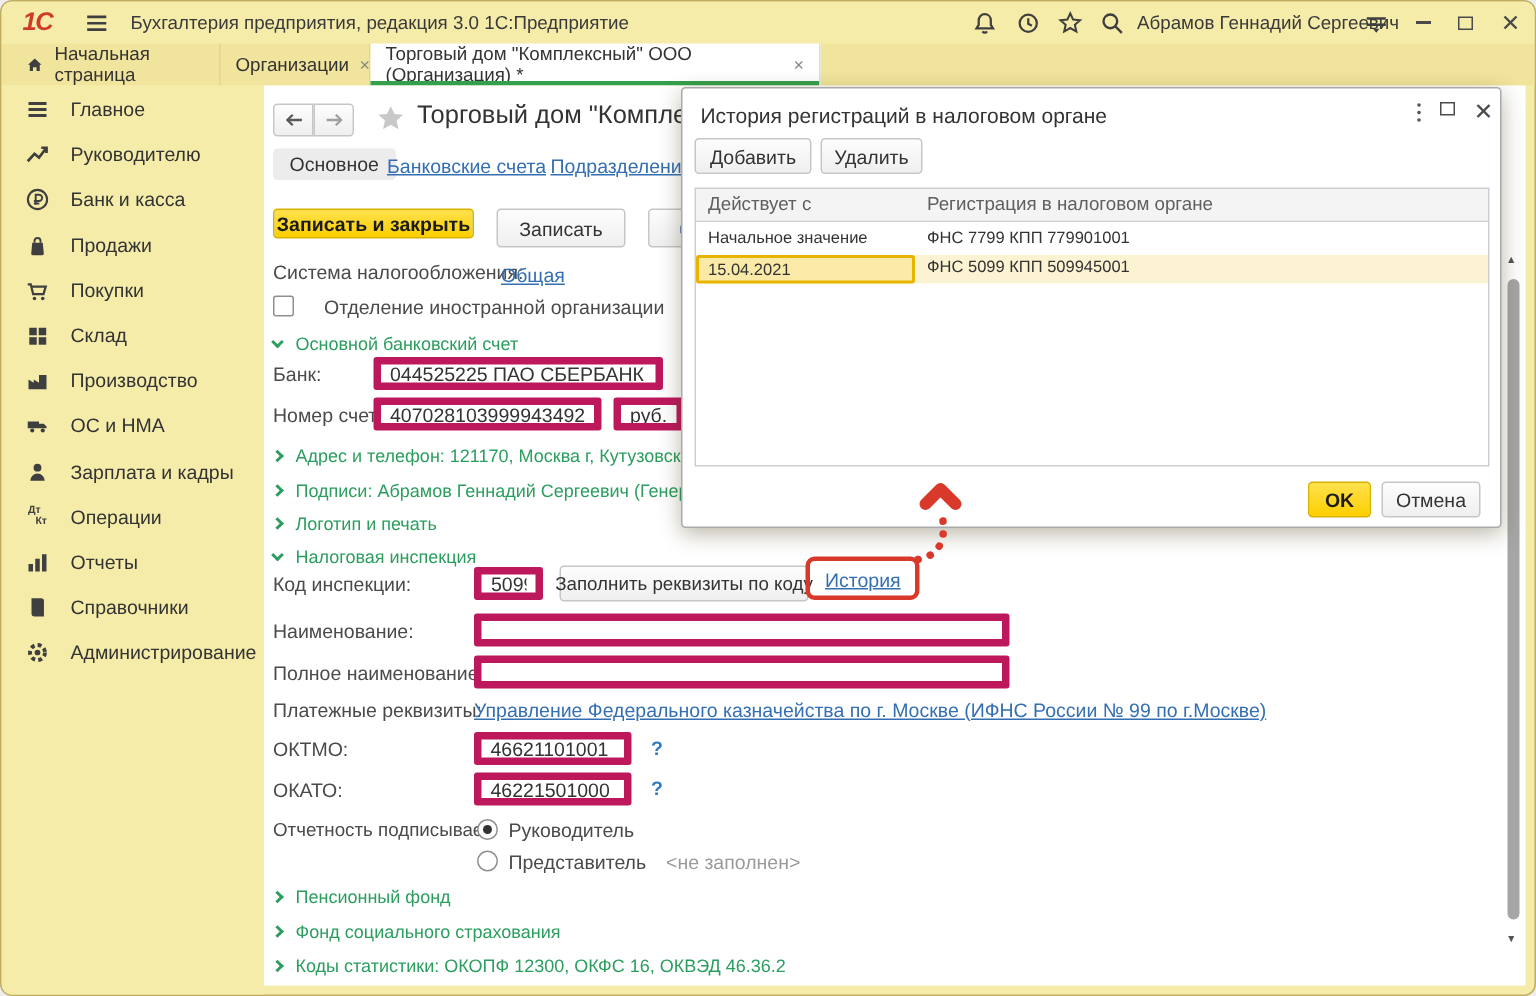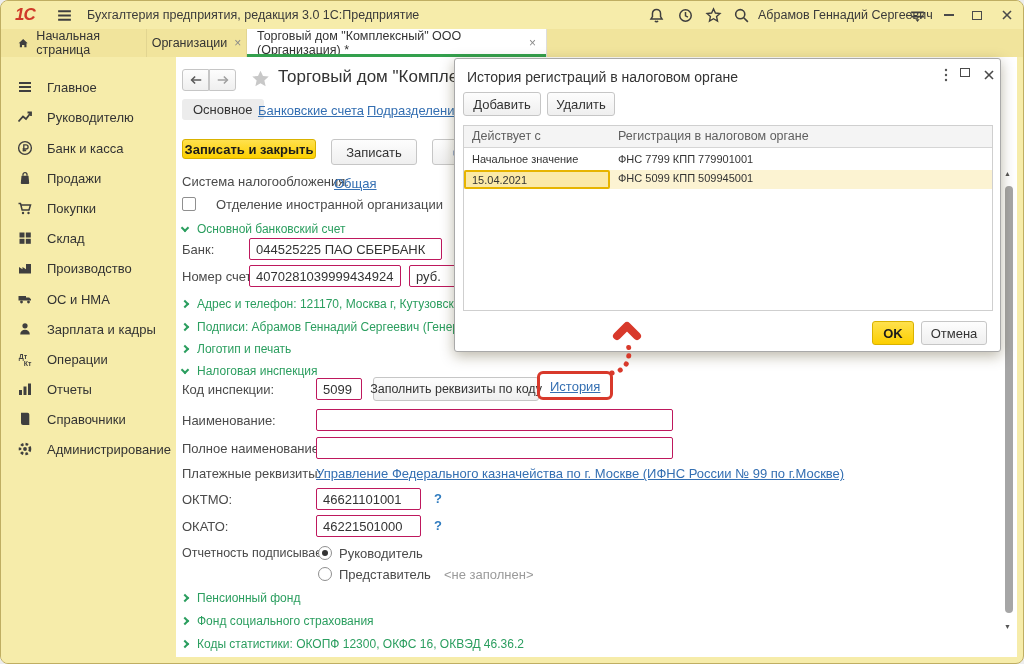--- a/index.html
+++ b/index.html
@@ -14,36 +14,36 @@
   .logo { font-weight:bold; font-style:italic; font-size:17px; color:#cf3a2a; letter-spacing:-1px; }
   .apptitle { font-size:12.5px; color:#3a3a3a; }
   .tb-ico { display:inline-flex; align-items:center; justify-content:center; width:22px; height:22px; }
   .username { font-size:12.5px; color:#3a3a3a; }
   .winbtn { display:inline-flex; align-items:center; justify-content:center; width:24px; height:20px; }
   .minbar { width:10px; height:2px; background:#4a4a4a; }
   .maxbox { width:10px; height:9px; border:1.5px solid #4a4a4a; }
   
   .tabbar { position:absolute; left:0; top:28px; width:1024px; height:28px; background:#f1e49c; }
   .tab { position:absolute; top:0; height:28px; display:flex; align-items:center; gap:7px;
-         padding:12px 10px; font-size:12.5px; color:#333; border-right:1px solid #e2d591;justify-content:center; }
+         padding:12px 10px; font-size:12.5px; color:#333; border-right:1px solid #e2d591; }
   .tab.active { background:#fff; border-right:1px solid #ddd; }
   .tab.active::after { content:""; position:absolute; left:0; right:0; bottom:0; height:3px; background:#33a04d; }
   .tabx { color:#8a8a8a; font-size:12px; }
   
   .sidebar { position:absolute; left:0; top:56px; width:175px; height:608px; background:#f6ecaa; }
-  .side-item { display:flex; align-items:flex-end; gap:13px; height:30.2px; padding-left:15px;
+  .side-item { display:flex; align-items:flex-start; gap:13px; height:30.2px; padding-left:15px;
                font-size:13px; color:#333; cursor:default; }
   .side-ico { width:18px; display:inline-flex; justify-content:center; }
   .dtkt { font-size:7px; font-weight:bold; color:#3f3f3f; line-height:7px; text-align:left; }
   .dtkt i { font-style:normal; display:block; }
   .dtkt i:last-child { padding-left:5px; }
   
   .content { position:absolute; left:175px; top:56px; width:841px; height:600px; background:#fff; }
   .lbl { position:absolute; font-size:13px; color:#4a4a4a; white-space:nowrap; }
-  .inp { position:absolute; height:22px; border:1px solid #be185d; border-radius:2px; background:#fff;
+  .inp { position:absolute; height:22px; border:5px solid #be185d; border-radius:2px; background:#fff;
          font-family:inherit; font-size:13px; color:#333; padding:0 6px; }
   .btn { position:absolute; display:flex; align-items:center; justify-content:center; gap:6px;
          border:1px solid #c6c6c6; border-radius:3px; background:linear-gradient(#fdfdfd,#efefef);
          font-size:13px; color:#333; white-space:nowrap; cursor:default; }
   .btn-yellow { background:linear-gradient(#ffe14d,#fccf00); border-color:#d9b200; font-weight:bold; color:#1b1b1b; }
   .link { position:absolute; font-size:13px; color:#346fb2; text-decoration:underline; white-space:nowrap; cursor:pointer; }
   .pill { position:absolute; background:#ececec; border-radius:3px; padding:3px 11px; font-size:13px; color:#333; }
   .g { position:absolute; display:flex; align-items:center; gap:9px; font-size:12px; color:#2b9e5f; white-space:nowrap; cursor:pointer; }
   .chev { display:inline-block; width:6px; height:6px; border-right:2px solid currentColor; border-bottom:2px solid currentColor; }
   .chev.r { transform:rotate(-45deg); }

